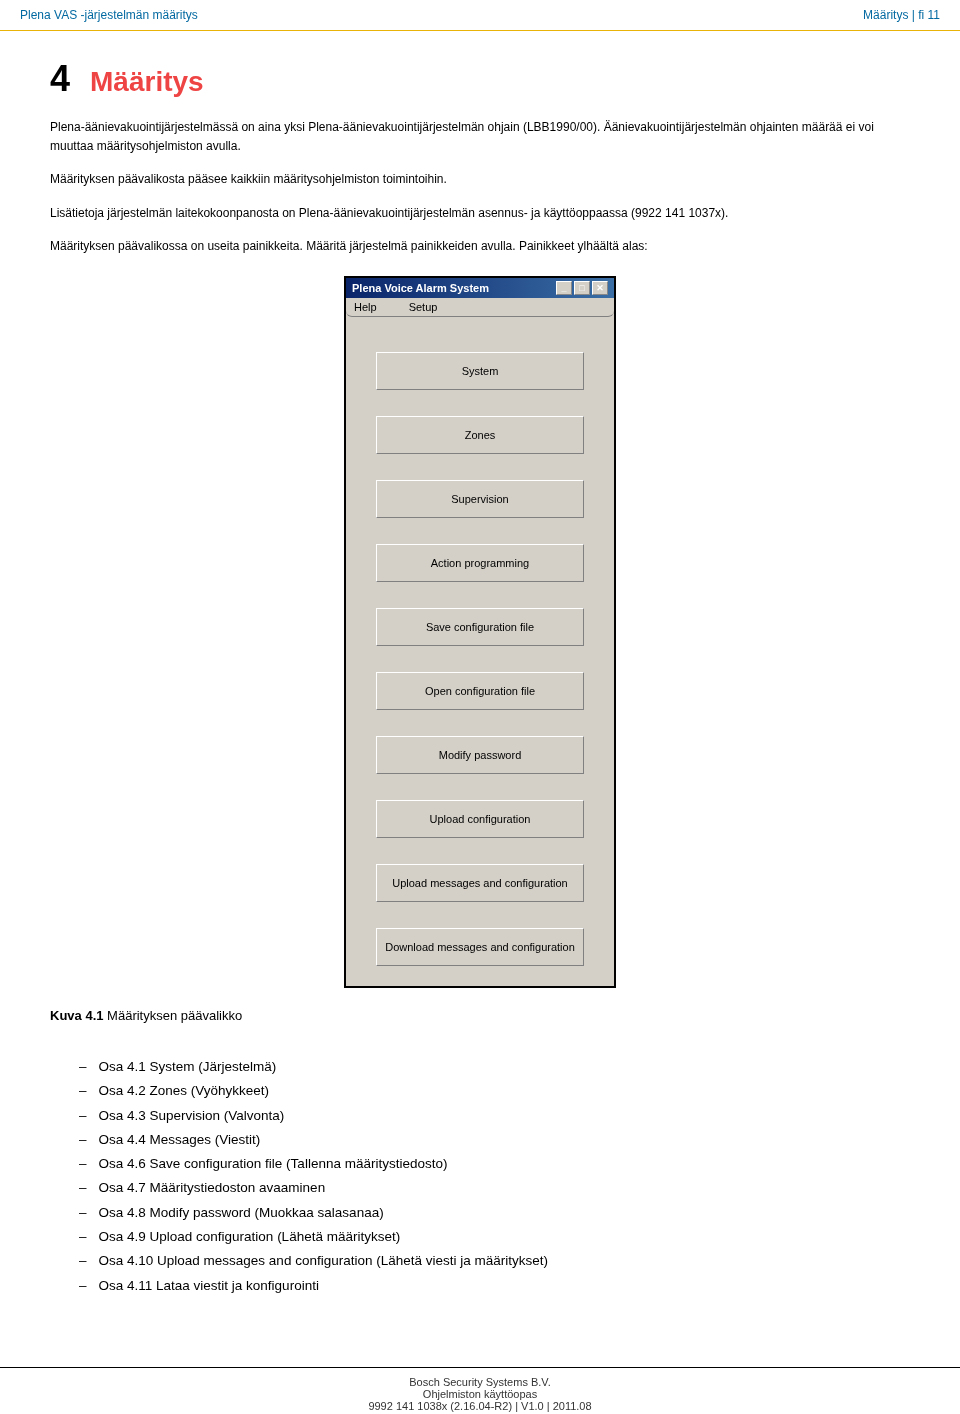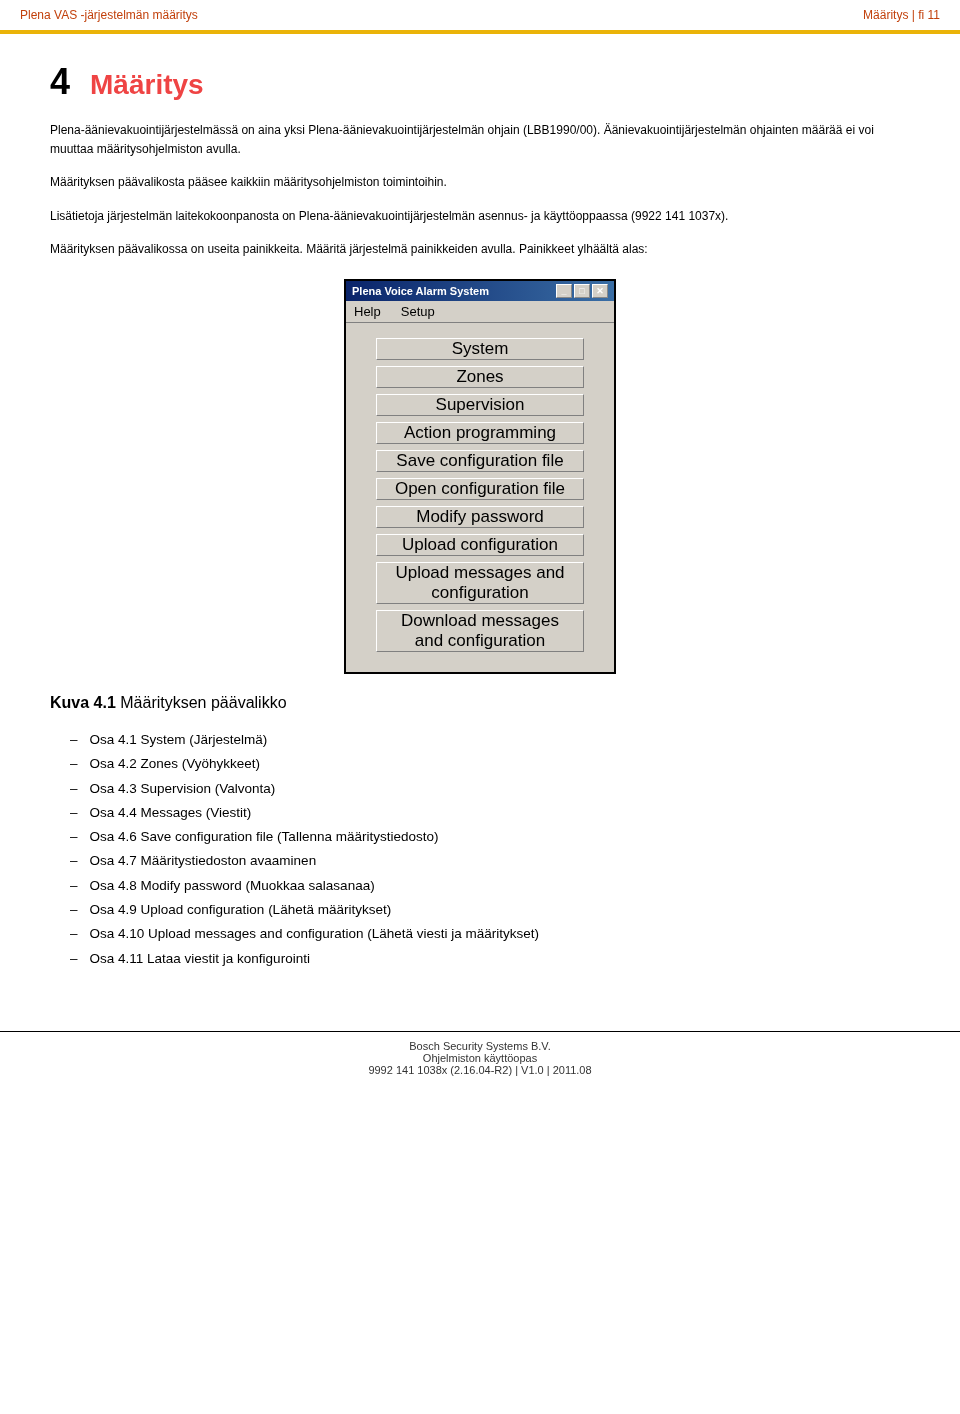--- a/index.html
+++ b/index.html
@@ -10,23 +10,23 @@
       background: #fff;
       width: 960px;
     }
 
     
     .page-header {
       display: flex;
       justify-content: space-between;
       align-items: center;
       padding: 8px 20px;
-      border-bottom: 4px solid #eab308;
+      border-bottom: 1px solid #eab308;
       font-size: 12px;
-      color: #c2410c;
+      color: #0369a1;
     }
 
     
     .page-content {
       padding: 30px 50px 30px 50px;
     }
 
     
     .chapter-heading {
       display: flex;
@@ -86,61 +86,63 @@
       font-size: 9px;
       display: flex;
       align-items: center;
       justify-content: center;
       cursor: pointer;
     }
     .win-menubar {
       background: #d4d0c8;
       padding: 2px 4px;
       display: flex;
-      gap: 12px;
-      font-size: 13px;
+      gap: 24px;
+      font-size: 11px;
       border-bottom: 1px solid #808080;
+      border-radius: 6px;
     }
     .win-menubar span {
       cursor: pointer;
       padding: 1px 4px;
     }
     .win-body {
       padding: 15px 30px 20px 30px;
       display: flex;
       flex-direction: column;
       gap: 6px;
     }
     .win-menu-btn {
       background: #d4d0c8;
       border: 1px solid #808080;
       border-top-color: #fff;
       border-left-color: #fff;
-      padding: 0 8px;
+      padding: 12px 8px;
       text-align: center;
-      font-size: 17px;
+      font-size: 11px;
       cursor: pointer;
       color: #000;
+      margin-top: 20px;
     }
 
     
     .figure-caption {
-      font-size: 16px;
+      font-size: 13px;
       margin-top: 10px;
-      margin-bottom: 16px;
+      margin-bottom: 32px;
     }
     .figure-caption strong {
       font-weight: bold;
     }
 
     
     .section-list {
       list-style: none;
       padding: 0;
-      margin: 0;
+      margin: 9px;
     }
     .section-list li {
       display: flex;
       align-items: baseline;
       gap: 8px;
       font-size: 13.5px;
       line-height: 1.8;
       padding-left: 20px;
     }
     .section-list li::before {

